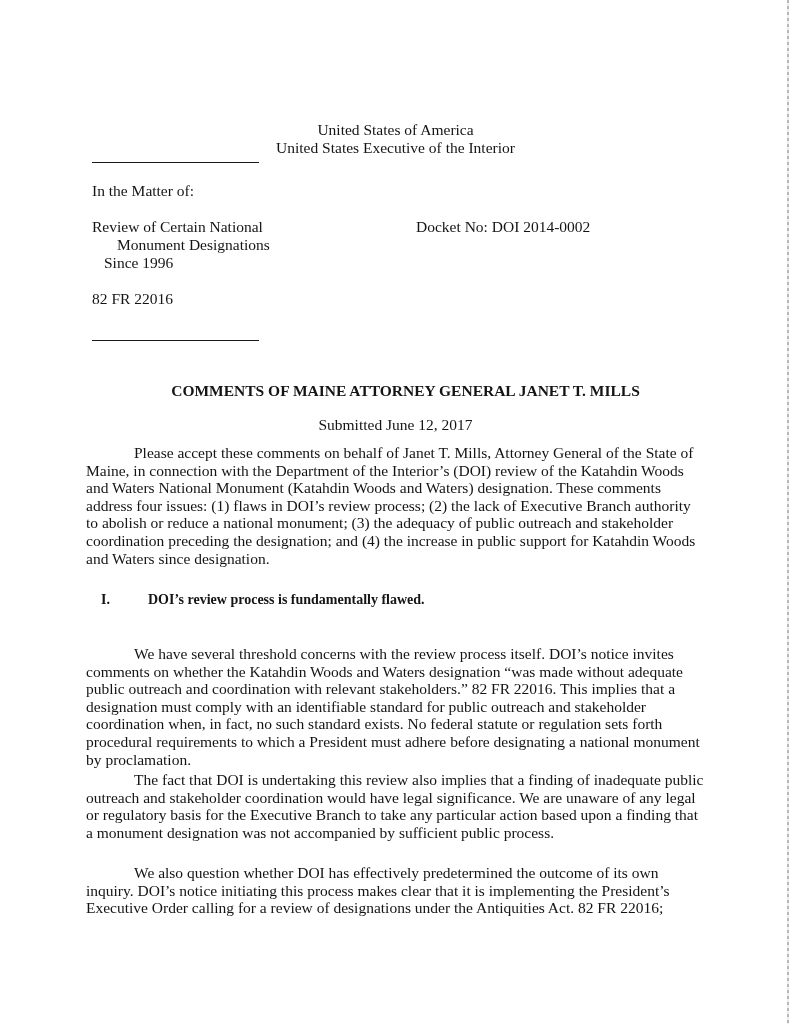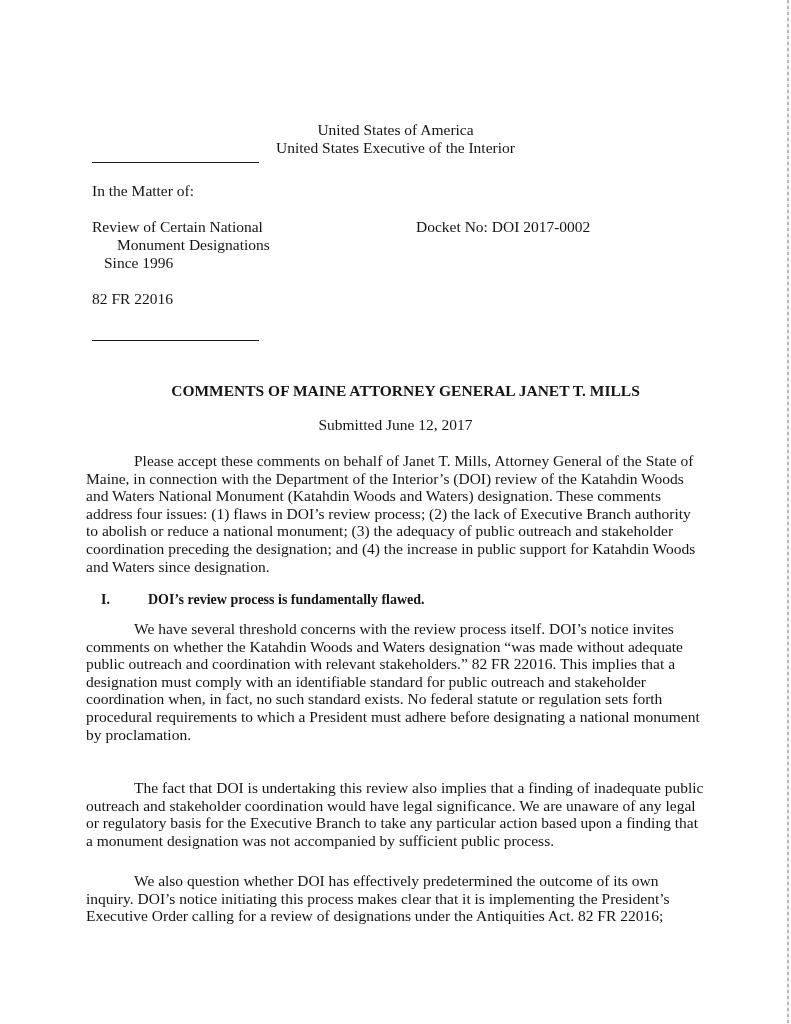--- a/index.html
+++ b/index.html
@@ -10,60 +10,60 @@
     .page { position:absolute; left:0; top:0; width:791px; height:1004px; }
     .edge {
       position:absolute; right:2px; top:0; width:2px; height:1024px;
       background:repeating-linear-gradient(to bottom, #9a9a9a 0px, #9a9a9a 3px, #e6e6e6 3px, #e6e6e6 6px);
       opacity:0.7;
     }
     .abs { position:absolute; font-size:15.5px; line-height:18px; white-space:nowrap; }
     .center { text-align:center; left:0; width:791px; }
     .rule { position:absolute; height:1px; background:#1a1a1a; }
     .title { font-weight:bold; font-size:15.5px; }
-    .para { position:absolute; left:86px; width:620px; font-size:15.5px; line-height:17.6px; text-align:left;margin-top:8px; }
+    .para { position:absolute; left:86px; width:620px; font-size:15.5px; line-height:17.6px; text-align:left; }
     .para .indent { display:inline-block; width:48px; }
     .heading { position:absolute; left:86px; font-weight:bold; font-size:14px; }
     .heading .num { display:inline-block; width:47px; padding-left:15px; }
   </style>
 </head>
 <body>
 
 <div class="page">
   <div class="edge"></div>
 
   <div class="abs center" style="top:121px;">United States of America</div>
   <div class="abs center" style="top:139px;">United States Executive of the Interior</div>
 
   <div class="rule" style="left:92px; top:162px; width:167px;"></div>
 
   <div class="abs" style="left:92px; top:182px;">In the Matter of:</div>
 
   <div class="abs" style="left:92px; top:218px;">Review of Certain National</div>
   <div class="abs" style="left:92px; top:236px;margin-left:25px;">Monument Designations</div>
   <div class="abs" style="left:104px; top:254px;">Since 1996</div>
-  <div class="abs" style="left:416px; top:218px;">Docket No: DOI 2017-0002</div>
+  <div class="abs" style="left:416px; top:218px;">Docket No: DOI 2014-0002</div>
 
   <div class="abs" style="left:92px; top:290px;">82 FR 22016</div>
 
   <div class="rule" style="left:92px; top:340px; width:167px;"></div>
 
   <div class="abs center title" style="top:382px; left:10px;">COMMENTS OF MAINE ATTORNEY GENERAL JANET T. MILLS</div>
 
   <div class="abs center" style="top:416px;">Submitted June 12, 2017</div>
 
   <div class="para" style="top:444px;">
     <span class="indent"></span><span>Please accept these comments on behalf of Janet T. Mills, Attorney General of the State of Maine, in connection with the Department of the Interior’s (DOI) review of the Katahdin Woods and Waters National Monument (Katahdin Woods and Waters) designation.  These comments address four issues: (1) flaws in DOI’s review process; (2) the lack of Executive Branch authority to abolish or reduce a national monument; (3) the adequacy of public outreach and stakeholder coordination preceding the designation; and (4) the increase in public support for Katahdin Woods and Waters since designation.</span>
   </div>
 
   <div class="heading" style="top:592px;">
     <span class="num">I.</span><span>DOI’s review process is fundamentally flawed.</span>
   </div>
 
-  <div class="para" style="top:612px;">
+  <div class="para" style="top:645px;">
     <span class="indent"></span><span>We have several threshold concerns with the review process itself.  DOI’s notice invites comments on whether the Katahdin Woods and Waters designation “was made without adequate public outreach and coordination with relevant stakeholders.”  82 FR 22016.   This implies that a designation must comply with an identifiable standard for public outreach and stakeholder coordination when, in fact, no such standard exists.  No federal statute or regulation sets forth procedural requirements to which a President must adhere before designating a national monument by proclamation.</span>
   </div>
 
   <div class="para" style="top:771px;">
     <span class="indent"></span><span>The fact that DOI is undertaking this review also implies that a finding of inadequate public outreach and stakeholder coordination would have legal significance.  We are unaware of any legal or regulatory basis for the Executive Branch to take any particular action based upon a finding that a monument designation was not accompanied by sufficient public process.</span>
   </div>
 
   <div class="para" style="top:864px;">
     <span class="indent"></span><span>We also question whether DOI has effectively predetermined the outcome of its own inquiry.  DOI’s notice initiating this process makes clear that it is implementing the President’s Executive Order calling for a review of designations under the Antiquities Act.  82 FR 22016;</span>
   </div>

